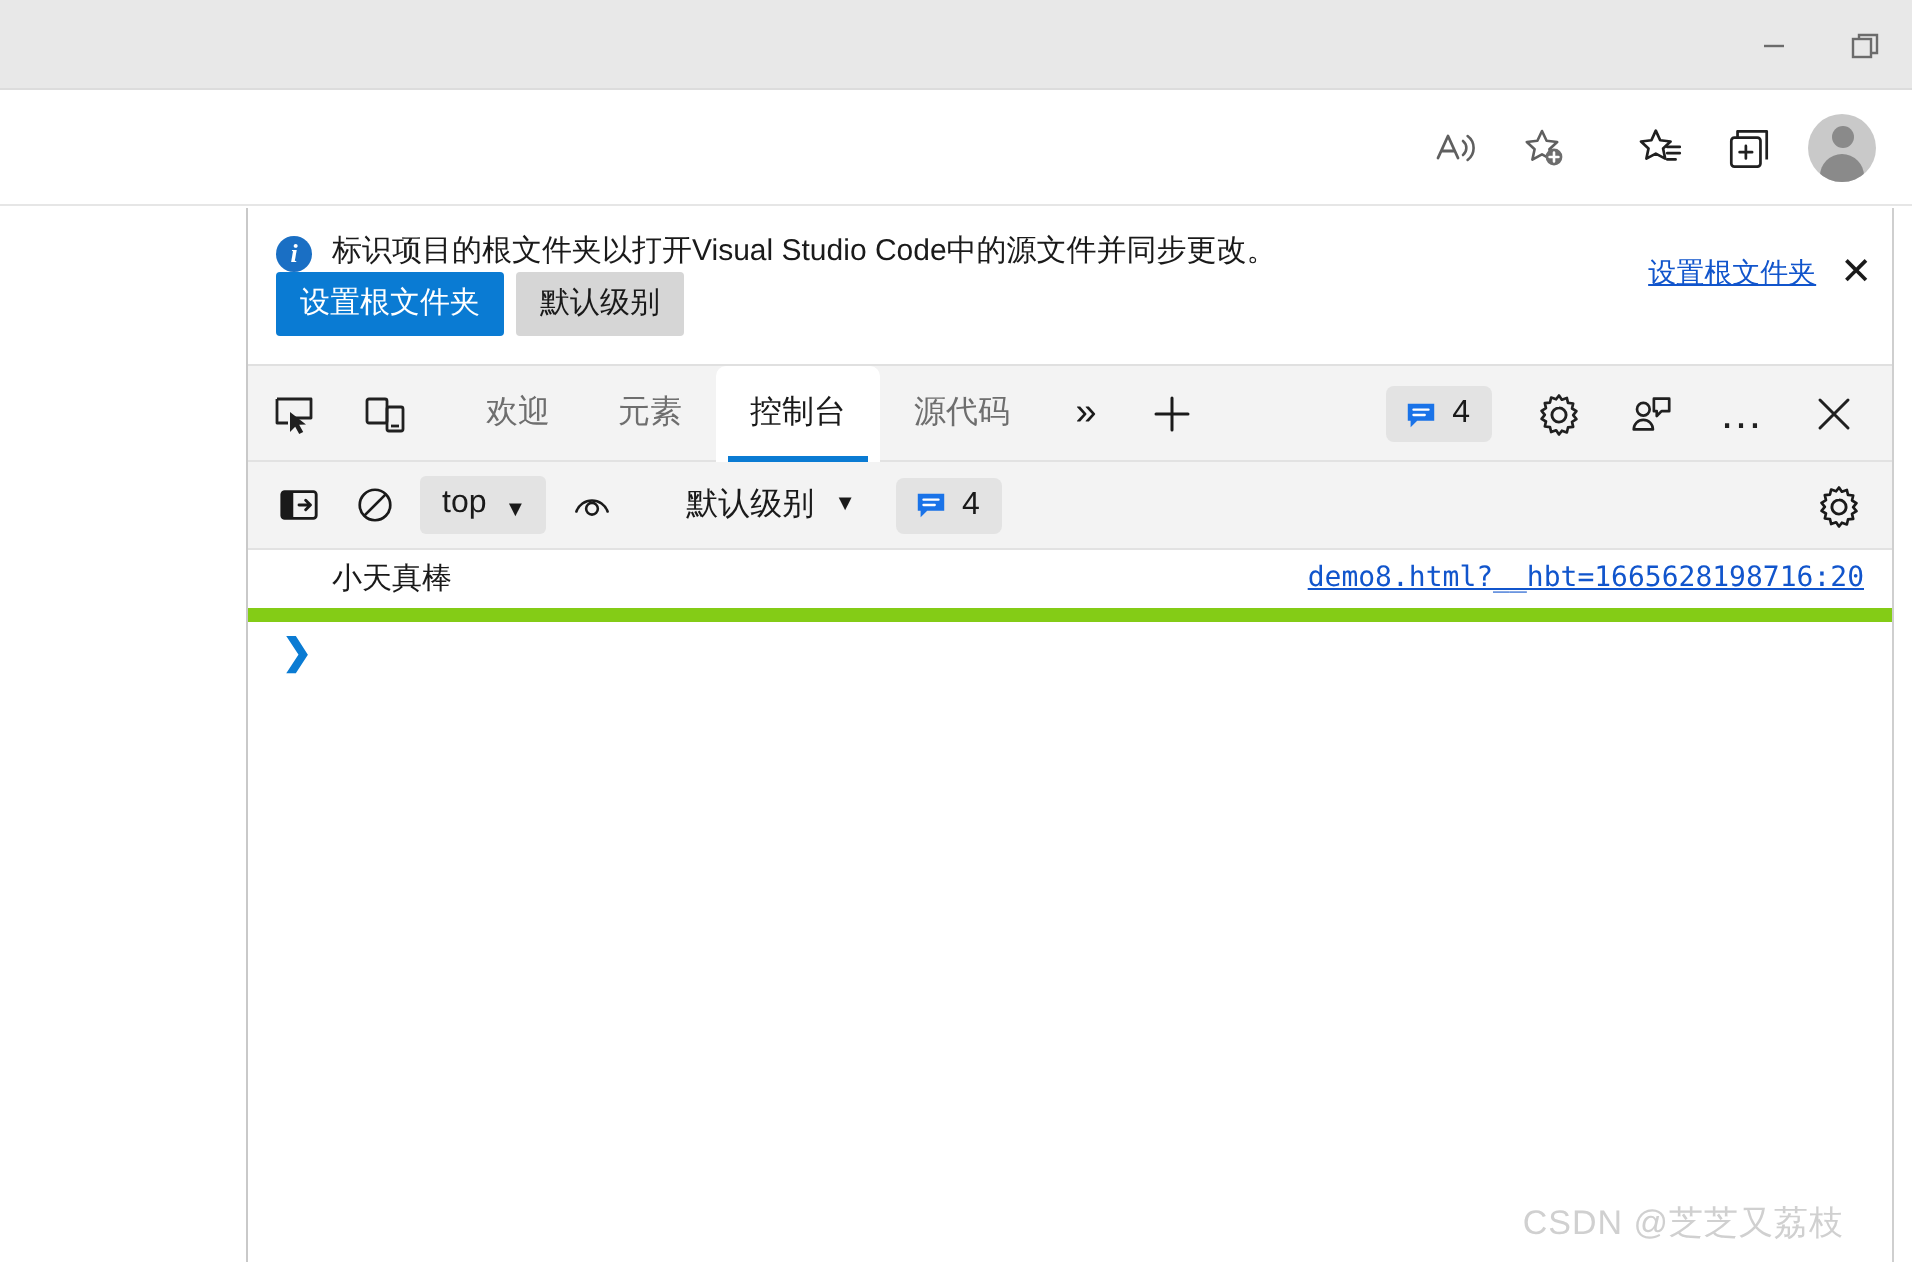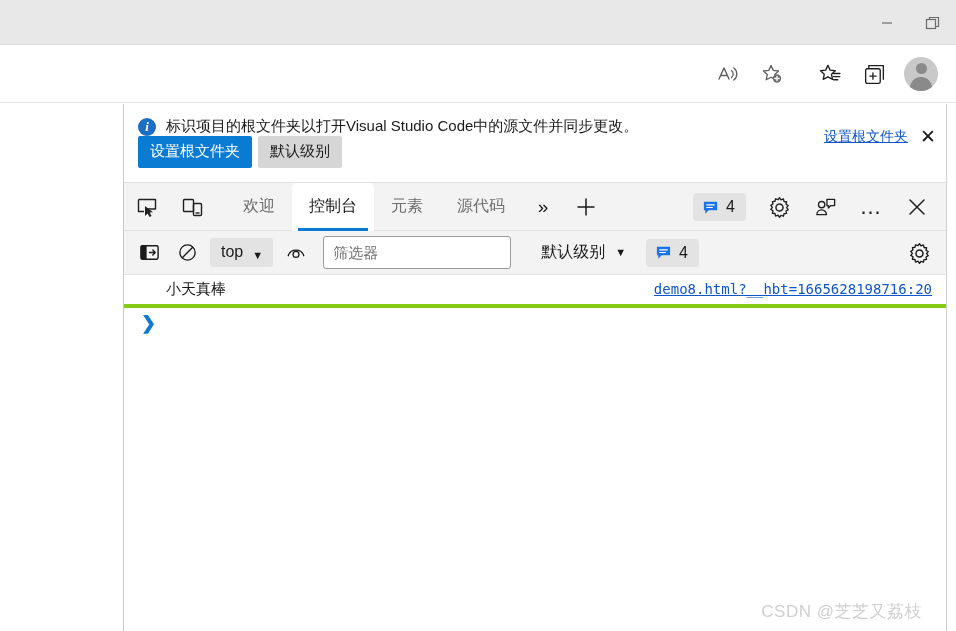--- a/index.html
+++ b/index.html
@@ -363,21 +363,21 @@
     flex: 1 1 auto;
     background: #ffffff;
     position: relative;
     overflow: hidden;
   }
   .console-msg {
     position: relative;
     display: flex;
     align-items: flex-end;
     padding: 5px 14px 5px 42px;
-    border-bottom: 4px solid #84cc16;
+    border-bottom: 7px solid #84cc16;
     min-height: 28px;
   }
   .msg-text {
     font-size: 15px;
     color: #1a1a1a;
     font-family: "Liberation Sans", sans-serif;
   }
   .msg-source {
     position: absolute;
     right: 14px;
@@ -500,25 +500,25 @@
           <rect x="2.5" y="4.5" width="10" height="12" rx="1" fill="none" stroke="currentColor" stroke-width="1.4"></rect>
           <rect x="12.5" y="8.5" width="8" height="12" rx="1" fill="none" stroke="currentColor" stroke-width="1.4"></rect>
           <line x1="14.5" y1="18" x2="18.5" y2="18" stroke="currentColor" stroke-width="1.4"></line>
         </svg>
       </div>
 
       <div class="dt-tabs">
         <div class="dt-tab">
             <span>欢迎</span>
           </div>
+        <div class="dt-tab">
+            <span>元素</span>
+          </div>
         <div class="dt-tab active">
             <span>控制台</span>
-          </div>
-        <div class="dt-tab">
-            <span>元素</span>
           </div>
         <div class="dt-tab">
             <span>源代码</span>
           </div>
       </div>
 
       <div class="dt-more">»</div>
       <div class="dt-plus">
         <svg width="22" height="22" viewBox="0 0 22 22">
             <path d="M11 3 V19 M3 11 H19" stroke="currentColor" stroke-width="1.5" stroke-linecap="round"></path>
@@ -572,21 +572,20 @@
       <div class="ctx-select">
         <span class="ctx-label">top</span>
         <span class="caret">▼</span>
       </div>
       <div class="ct-icon">
         <svg width="22" height="22" viewBox="0 0 24 24">
           <path d="M3.5 15 a9 9 0 0 1 17 0" fill="none" stroke="currentColor" stroke-width="1.4" stroke-linecap="round"></path>
           <circle cx="12" cy="13.5" r="3.2" fill="none" stroke="currentColor" stroke-width="1.4"></circle>
         </svg>
       </div>
-      <input class="filter-input" value="" placeholder="筛选器" style="">
       <div class="level-select">
         <span class="level-label">默认级别</span>
         <span class="caret">▼</span>
       </div>
       <div class="issues-badge2">
         <svg width="17" height="17" viewBox="0 0 18 18">
           <path d="M2 3 H16 V12 H7 L3.5 15.5 V12 H2 Z" fill="#1a73e8"></path>
           <path d="M5 6.2 H13 M5 9 H11" stroke="#ffffff" stroke-width="1.2" stroke-linecap="round"></path>
         </svg>
         <span class="issues-count">4</span>

